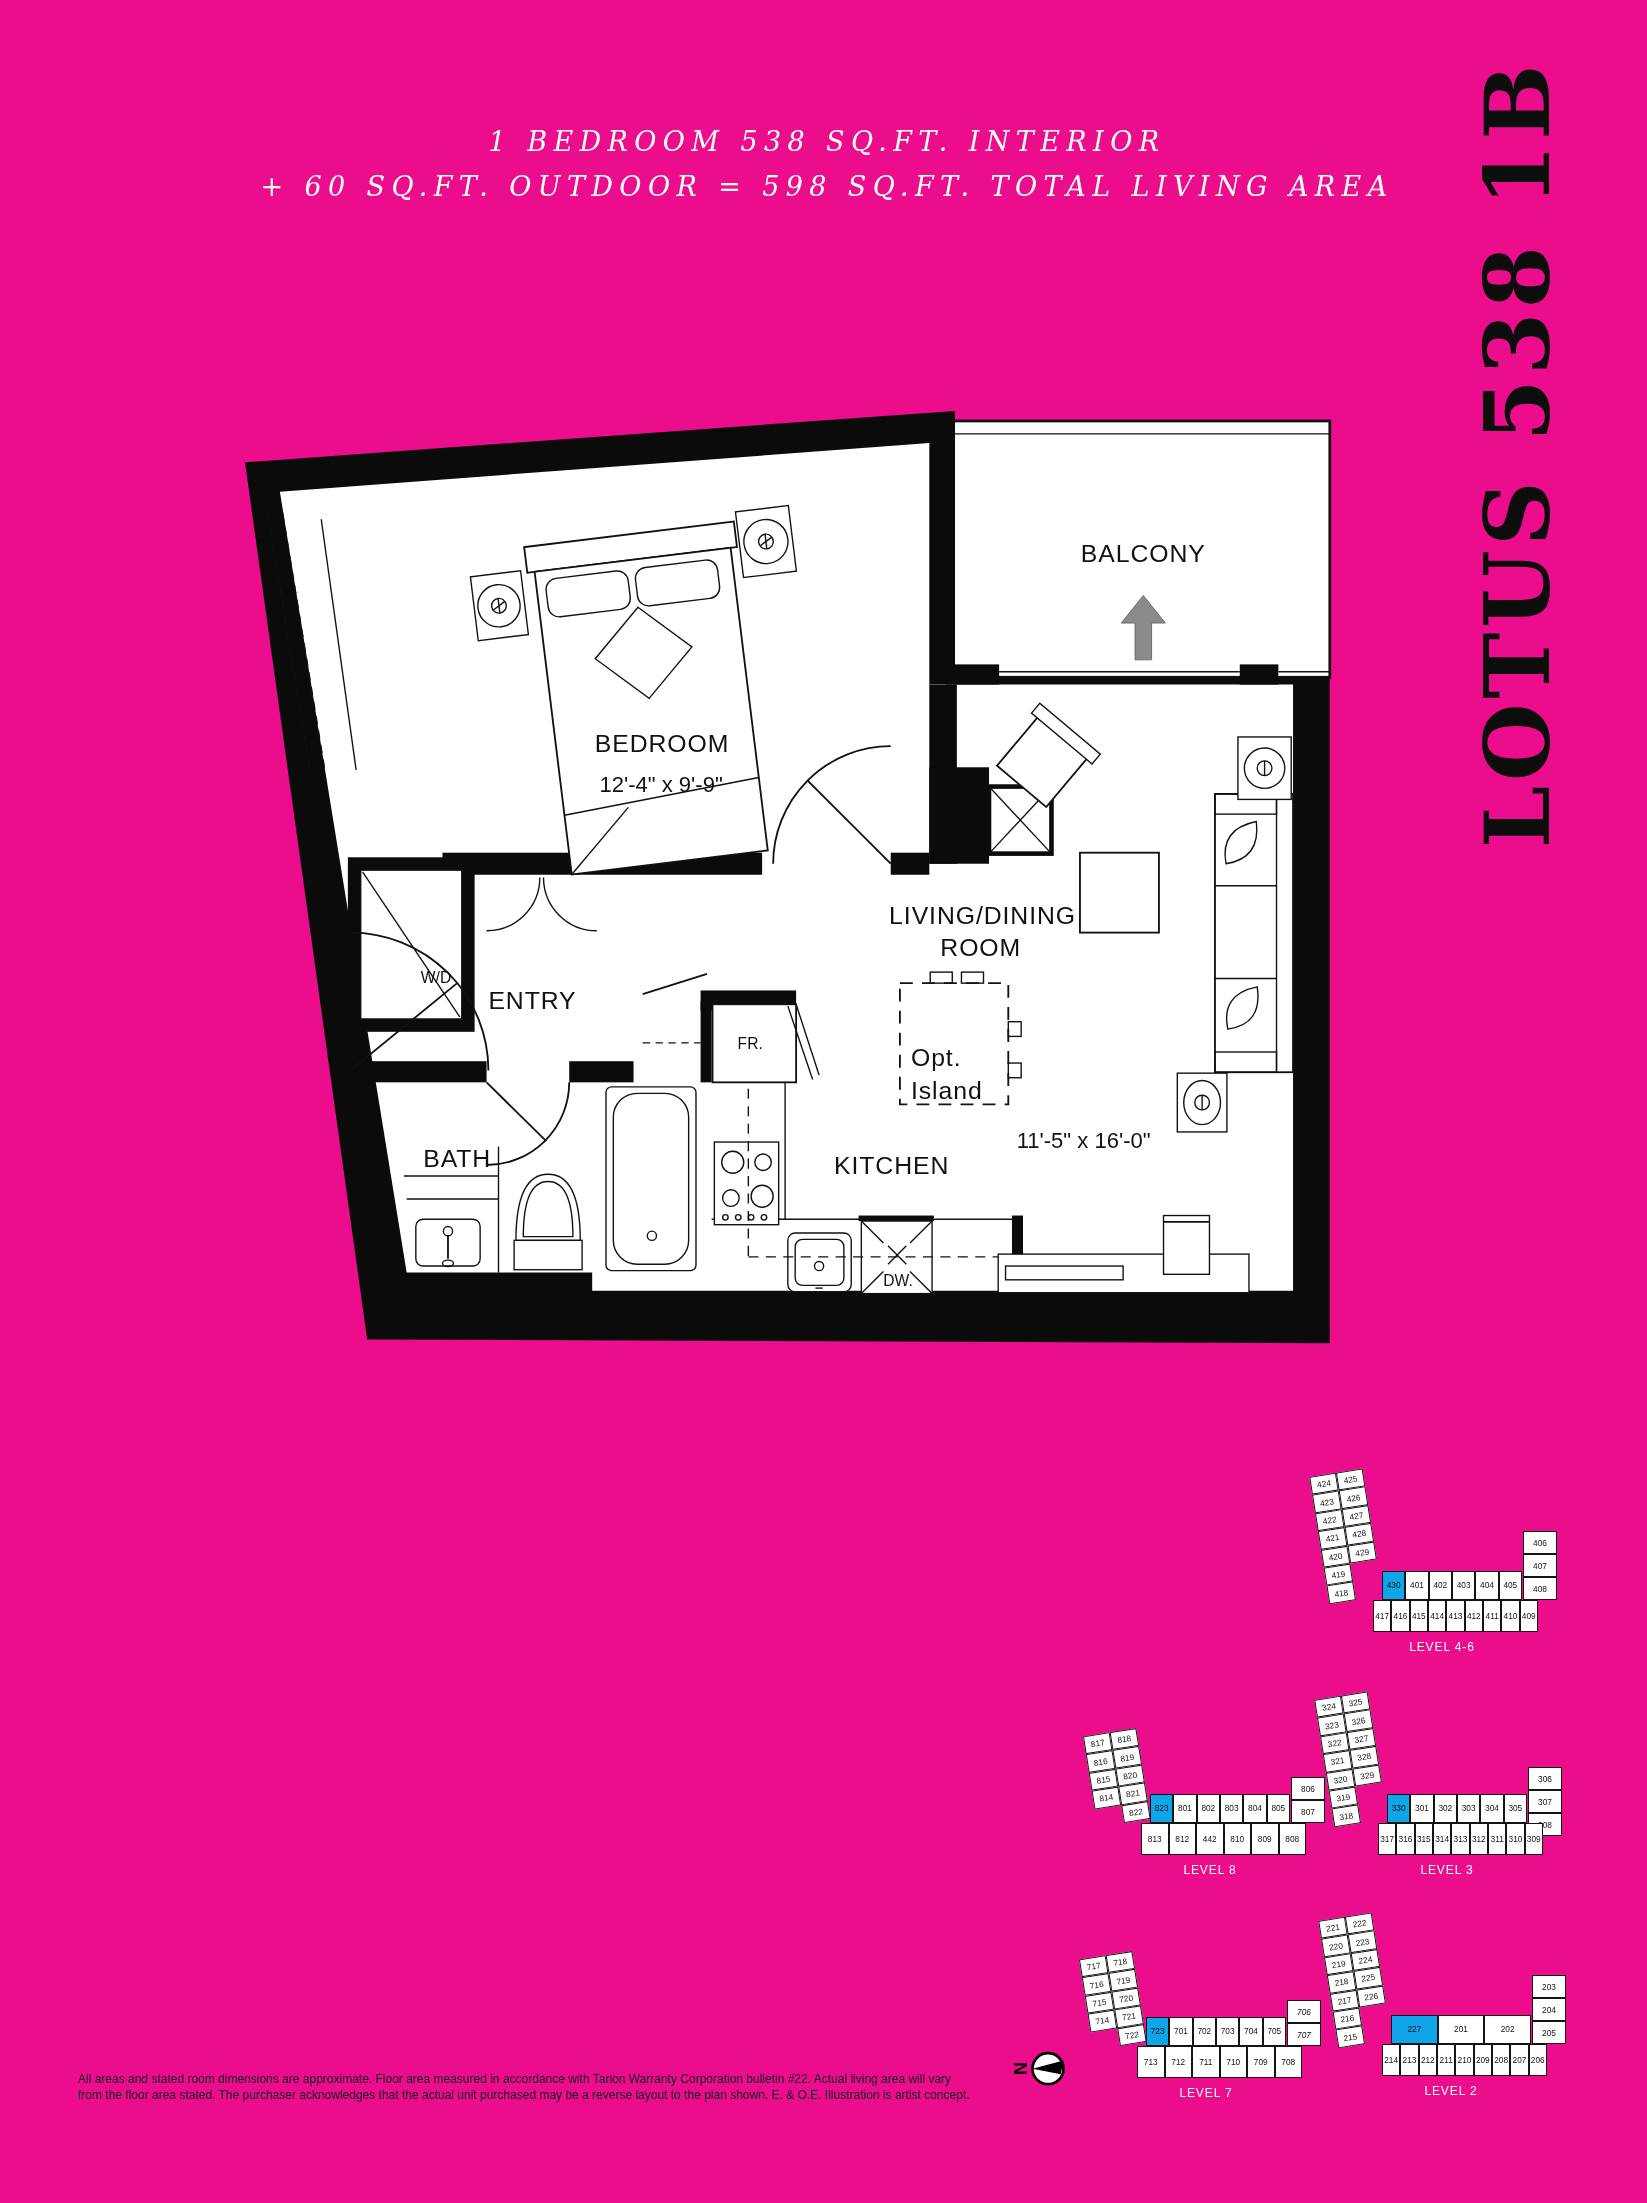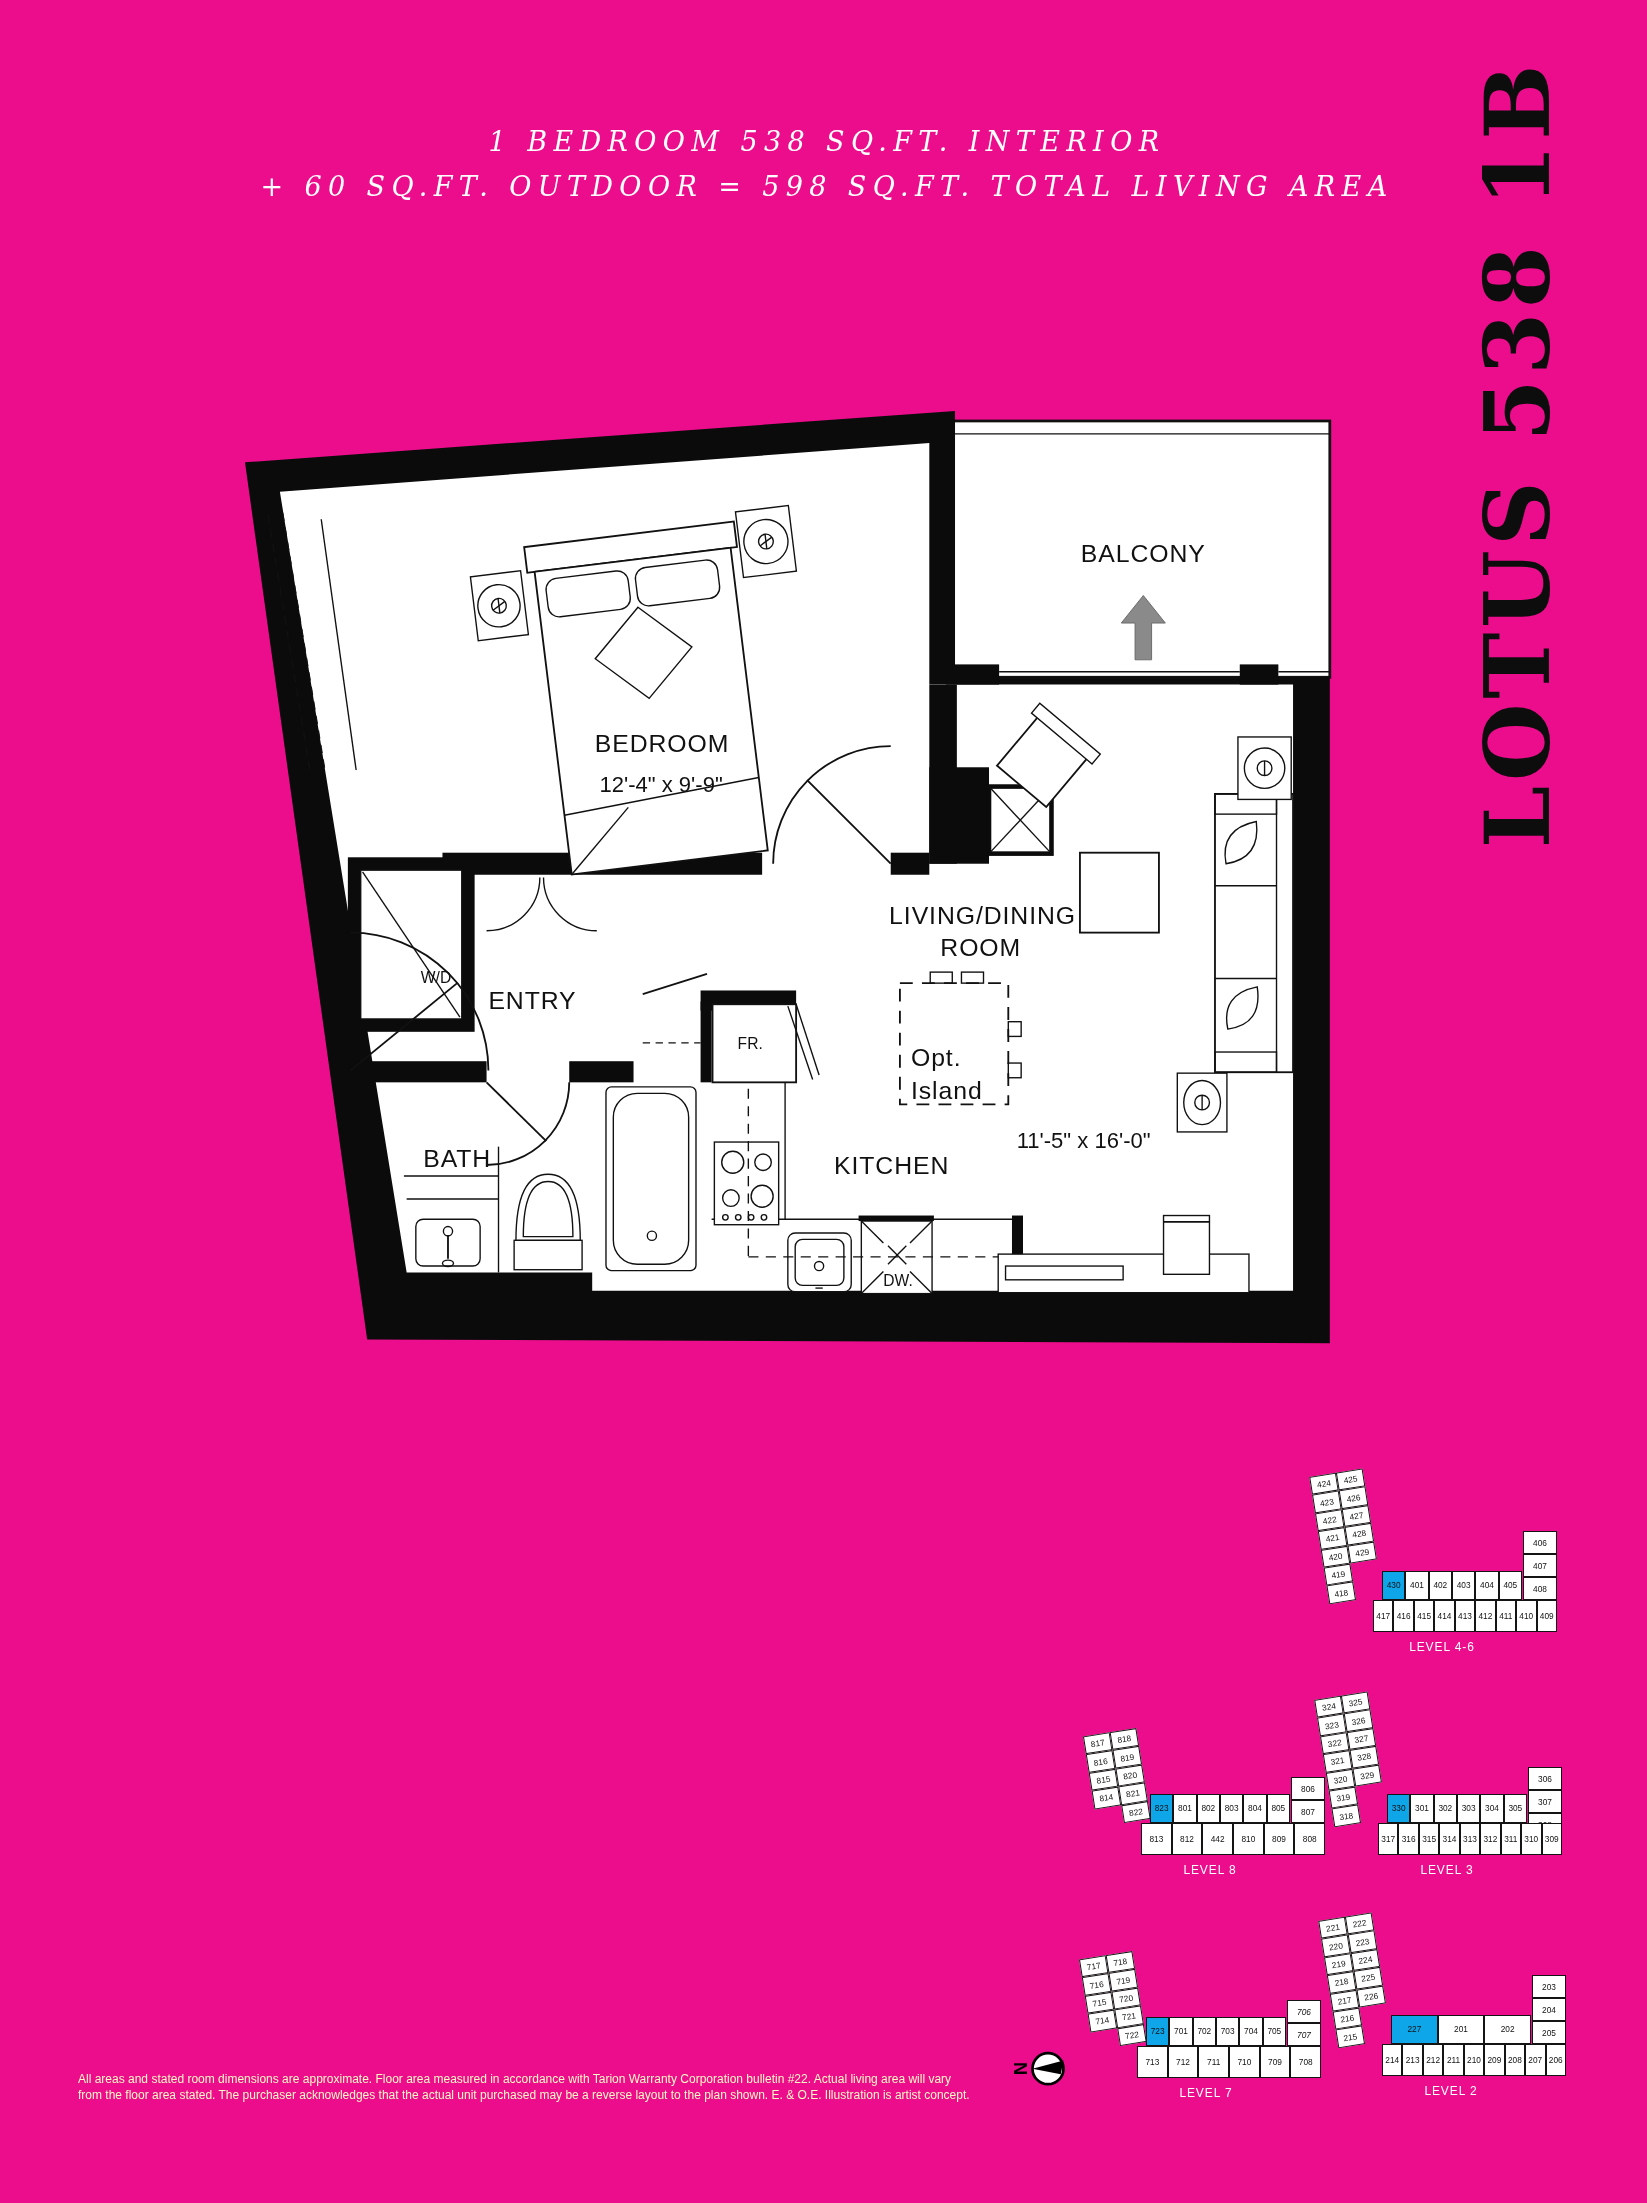--- a/index.html
+++ b/index.html
@@ -27,34 +27,34 @@
   .whitebox{fill:#fff;stroke:#111;}
 
   
   .kp{width:230px;height:197px;}
   .kp-building{position:absolute;left:0;top:0;width:230px;height:174px;}
   .kp-caption{position:absolute;left:0;top:178px;width:230px;text-align:center;
               font-size:12px;letter-spacing:0.9px;color:#ffffff;}
   .kp-wing{position:absolute;left:1.8px;width:55px;transform:rotate(-9deg);transform-origin:50% 100%;}
   .kp-wrow{display:flex;}
   .kp-rowtop{position:absolute;left:55px;top:109px;width:140px;display:flex;}
-  .kp-rowbot{position:absolute;left:46px;top:138px;width:184px;display:flex;}
+  .kp-rowbot{position:absolute;left:46px;top:138px;width:165px;display:flex;}
   .kp-stack{position:absolute;left:196px;width:34px;}
   .kp-cell{background:#fff;border:0.9px solid #141414;color:#111;font-size:8.3px;
            display:flex;align-items:center;justify-content:center;box-sizing:border-box;
            overflow:hidden;flex:1;}
   .kp-wrow .kp-cell{width:27px;height:18.4px;flex:none;}
   .kp-rowtop .kp-cell{height:28.5px;}
   .kp-rowbot .kp-cell{height:32px;}
   .kp-stack .kp-cell{height:23px;}
   .kp-empty{background:transparent;border:none;}
   .kp-hl{background:#0ea5e9;}
 
   
-  .disclaimer{left:78px;top:2072px;width:946px;color:#fef9c3;font-size:12px;line-height:15.6px;}
+  .disclaimer{left:78px;top:2072px;width:946px;color:#0f172a;font-size:12px;line-height:15.6px;}
 
   .compass{left:1006px;top:2043px;}
 </style>
 </head>
 <body>
 
 <div class="abs header">
   <div>1 BEDROOM 538 SQ.FT. INTERIOR</div>
   <div>+ 60 SQ.FT. OUTDOOR = 598 SQ.FT. TOTAL LIVING AREA</div>
 </div>

